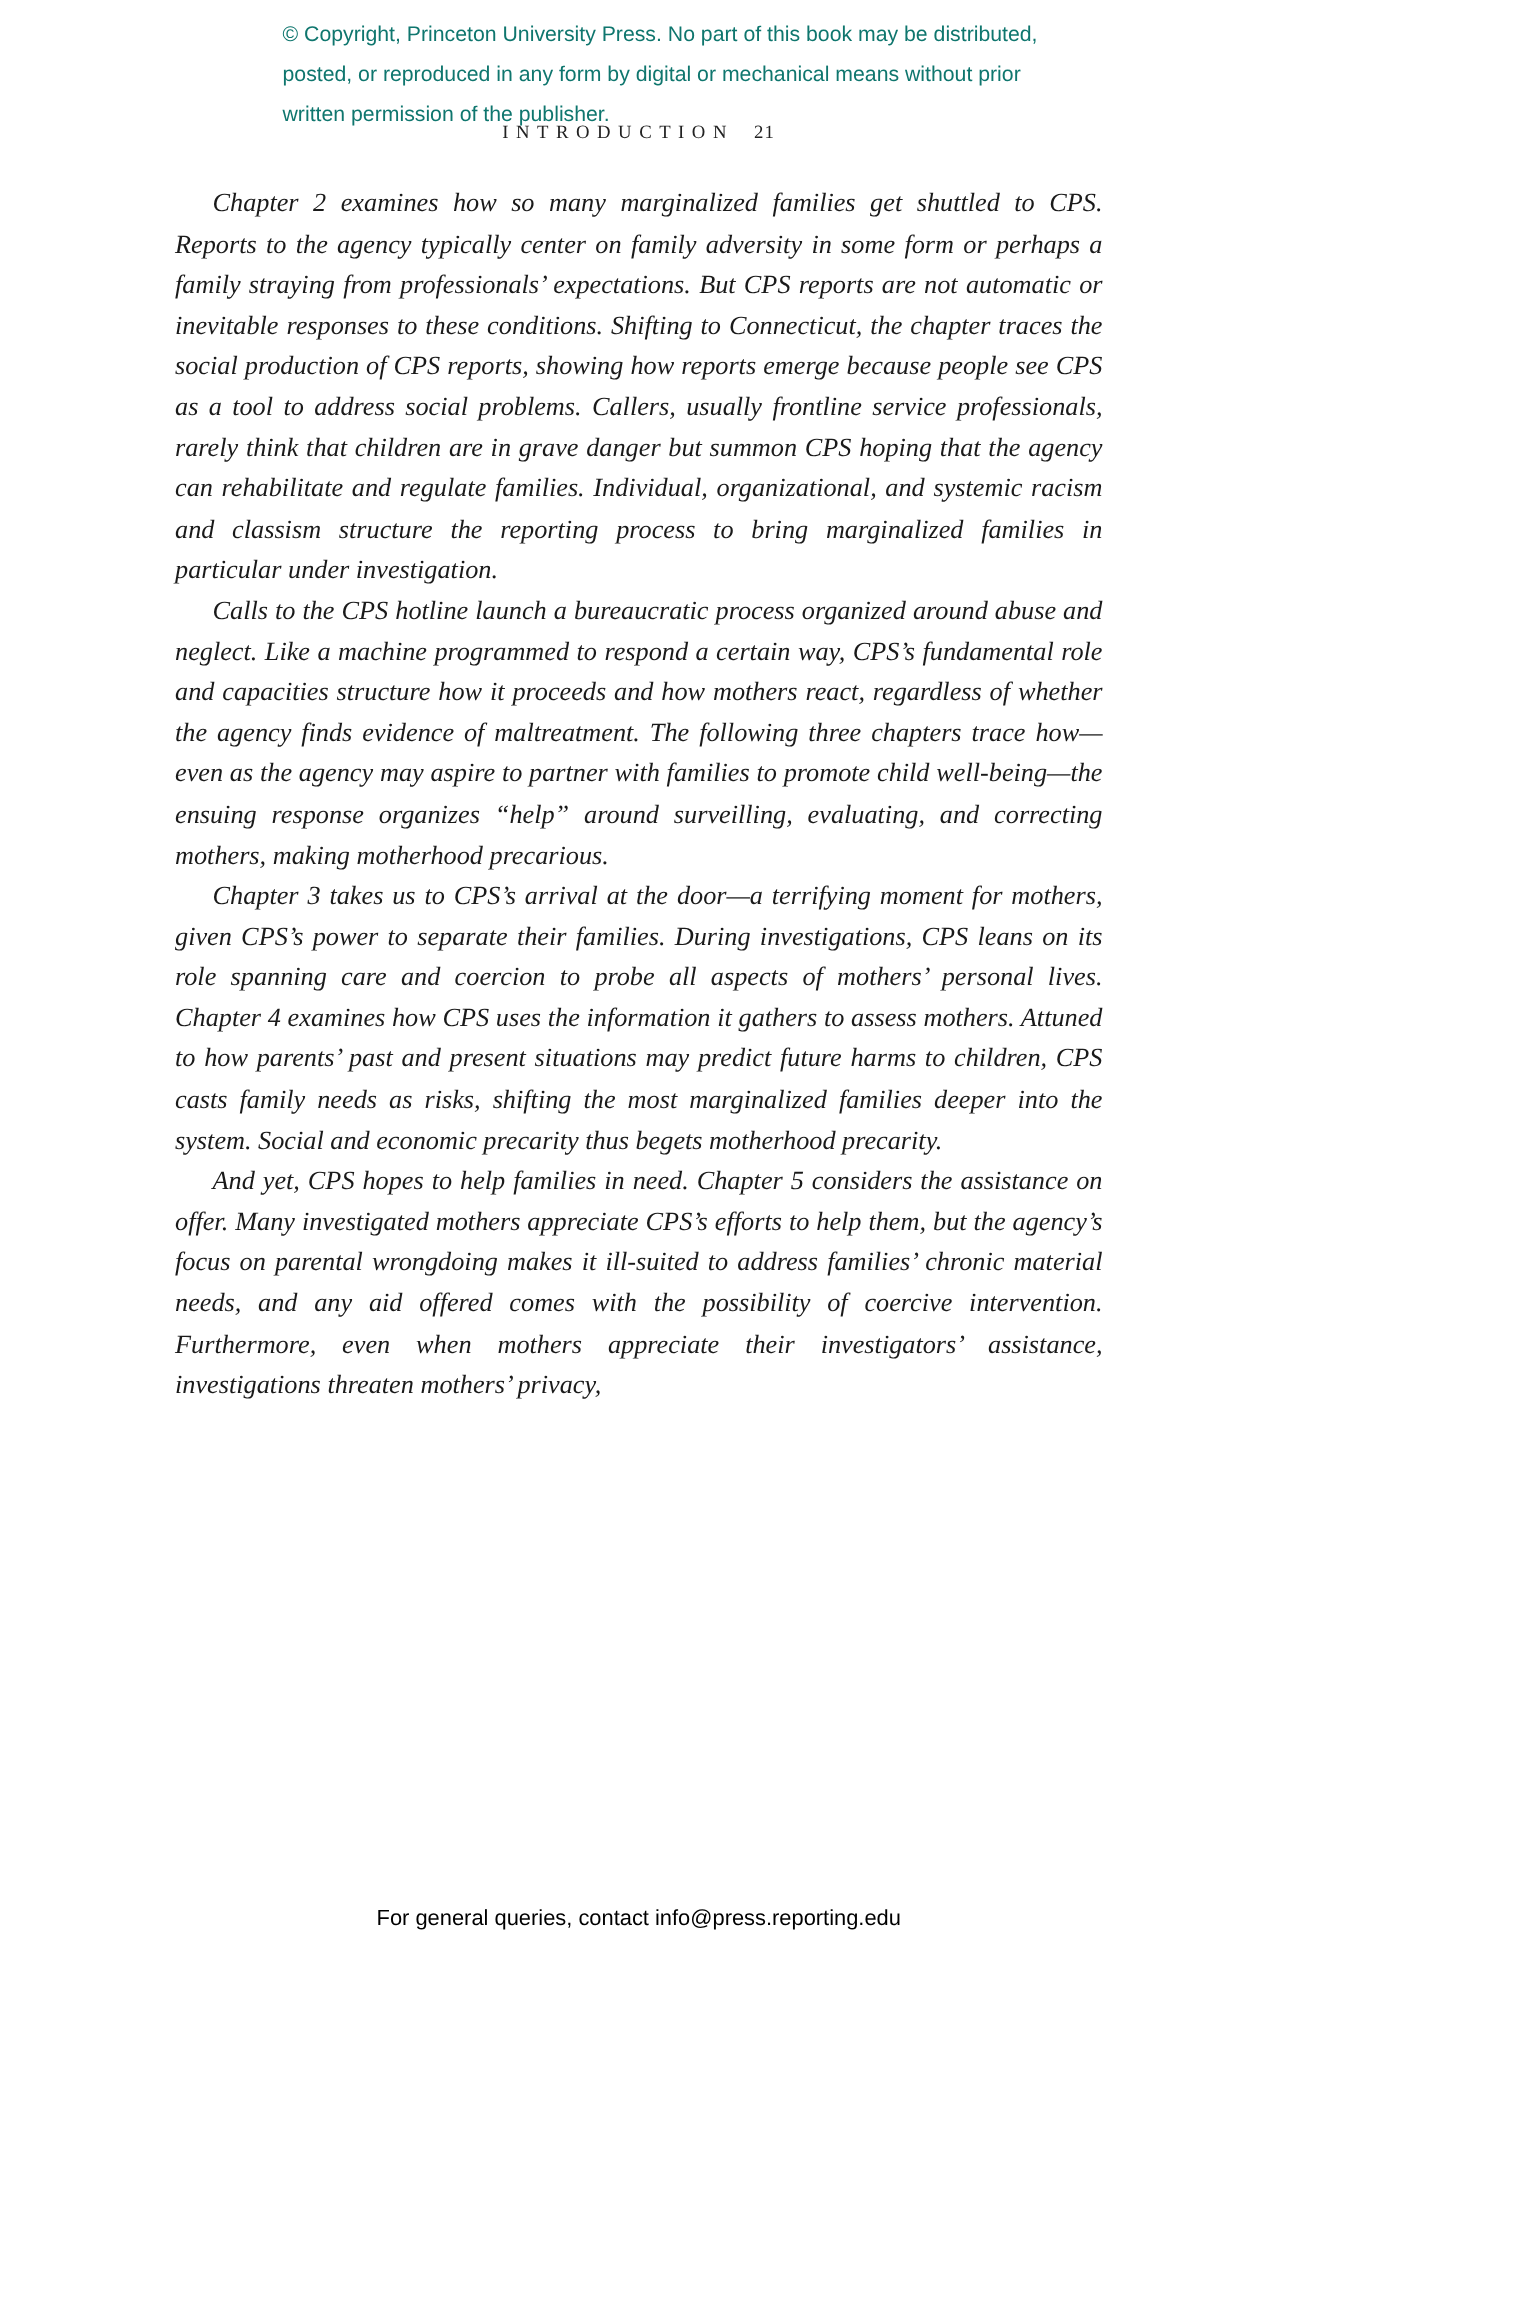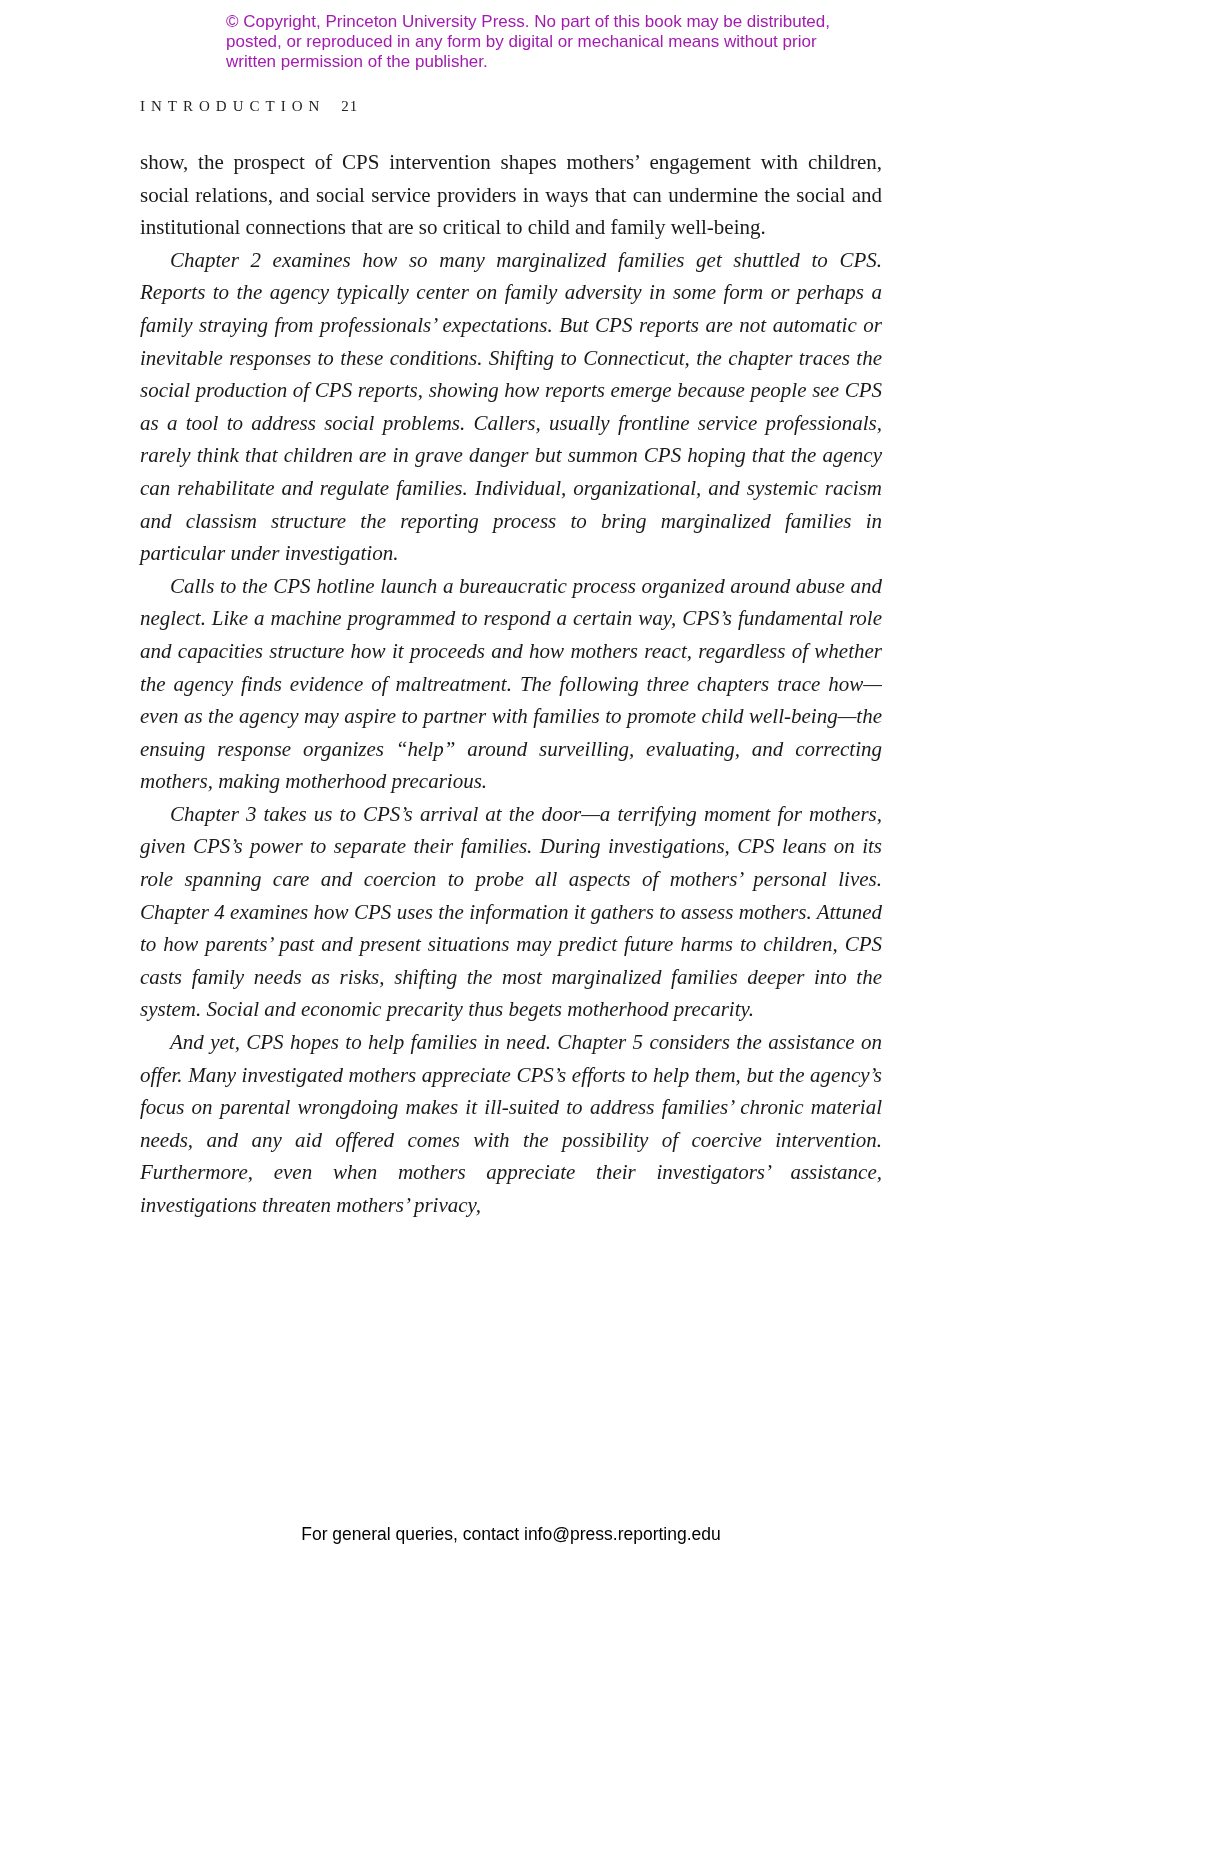--- a/index.html
+++ b/index.html
@@ -16,30 +16,30 @@
     background: #ffffff;
     color: #111111;
   }
   .copyright {
     position: absolute;
     top: 12px;
     left: 226px;
     width: 604px;
     font-family: "Liberation Sans", sans-serif;
     font-size: 17px;
-    line-height: 20px;
-    color: #a21caf;
+    line-height: 32px;
+    color: #0f766e;
     text-align: left;
   }
   .running-header {
     position: absolute;
     top: 98px;
     left: 140px;
     width: 742px;
-    text-align: left;
+    text-align: center;
     font-family: "Liberation Serif", serif;
     font-size: 15px;
     color: #222222;
   }
   .running-header .chap-title {
     letter-spacing: 6px;
   }
   .running-header .pagenum {
     margin-left: 16px;
     letter-spacing: 1px;
@@ -73,21 +73,20 @@
 
 <div class="page">
 
   <div class="copyright">© Copyright, Princeton University Press. No part of this book may be distributed, posted, or reproduced in any form by digital or mechanical means without prior written permission of the publisher.</div>
 
   <div class="running-header">
     <span class="chap-title">INTRODUCTION</span><span class="pagenum">21</span>
   </div>
 
   <div class="body-text">
-    <p class="para">show, the prospect of CPS intervention shapes mothers’ engagement with children, social relations, and social service providers in ways that can undermine the social and institutional connections that are so critical to child and family well-being.</p>
     <p class="para indent">Chapter 2 examines how so many marginalized families get shuttled to CPS. Reports to the agency typically center on family adversity in some form or perhaps a family straying from professionals’ expectations. But CPS reports are not automatic or inevitable responses to these conditions. Shifting to Connecticut, the chapter traces the social production of CPS reports, showing how reports emerge because people see CPS as a tool to address social problems. Callers, usually frontline service professionals, rarely think that children are in grave danger but summon CPS hoping that the agency can rehabilitate and regulate families. Individual, organizational, and systemic racism and classism structure the reporting process to bring marginalized families in particular under investigation.</p>
     <p class="para indent">Calls to the CPS hotline launch a bureaucratic process organized around abuse and neglect. Like a machine programmed to respond a certain way, CPS’s fundamental role and capacities structure how it proceeds and how mothers react, regardless of whether the agency finds evidence of maltreatment. The following three chapters trace how—even as the agency may aspire to partner with families to promote child well-being—the ensuing response organizes “help” around surveilling, evaluating, and correcting mothers, making motherhood precarious.</p>
     <p class="para indent">Chapter 3 takes us to CPS’s arrival at the door—a terrifying moment for mothers, given CPS’s power to separate their families. During investigations, CPS leans on its role spanning care and coercion to probe all aspects of mothers’ personal lives. Chapter 4 examines how CPS uses the information it gathers to assess mothers. Attuned to how parents’ past and present situations may predict future harms to children, CPS casts family needs as risks, shifting the most marginalized families deeper into the system. Social and economic precarity thus begets motherhood precarity.</p>
     <p class="para indent">And yet, CPS hopes to help families in need. Chapter 5 considers the assistance on offer. Many investigated mothers appreciate CPS’s efforts to help them, but the agency’s focus on parental wrongdoing makes it ill-suited to address families’ chronic material needs, and any aid offered comes with the possibility of coercive intervention. Furthermore, even when mothers appreciate their investigators’ assistance, investigations threaten mothers’ privacy,</p>
   </div>
 
   <div class="footer">For general queries, contact info@press.reporting.edu</div>
 
 </div>
 

